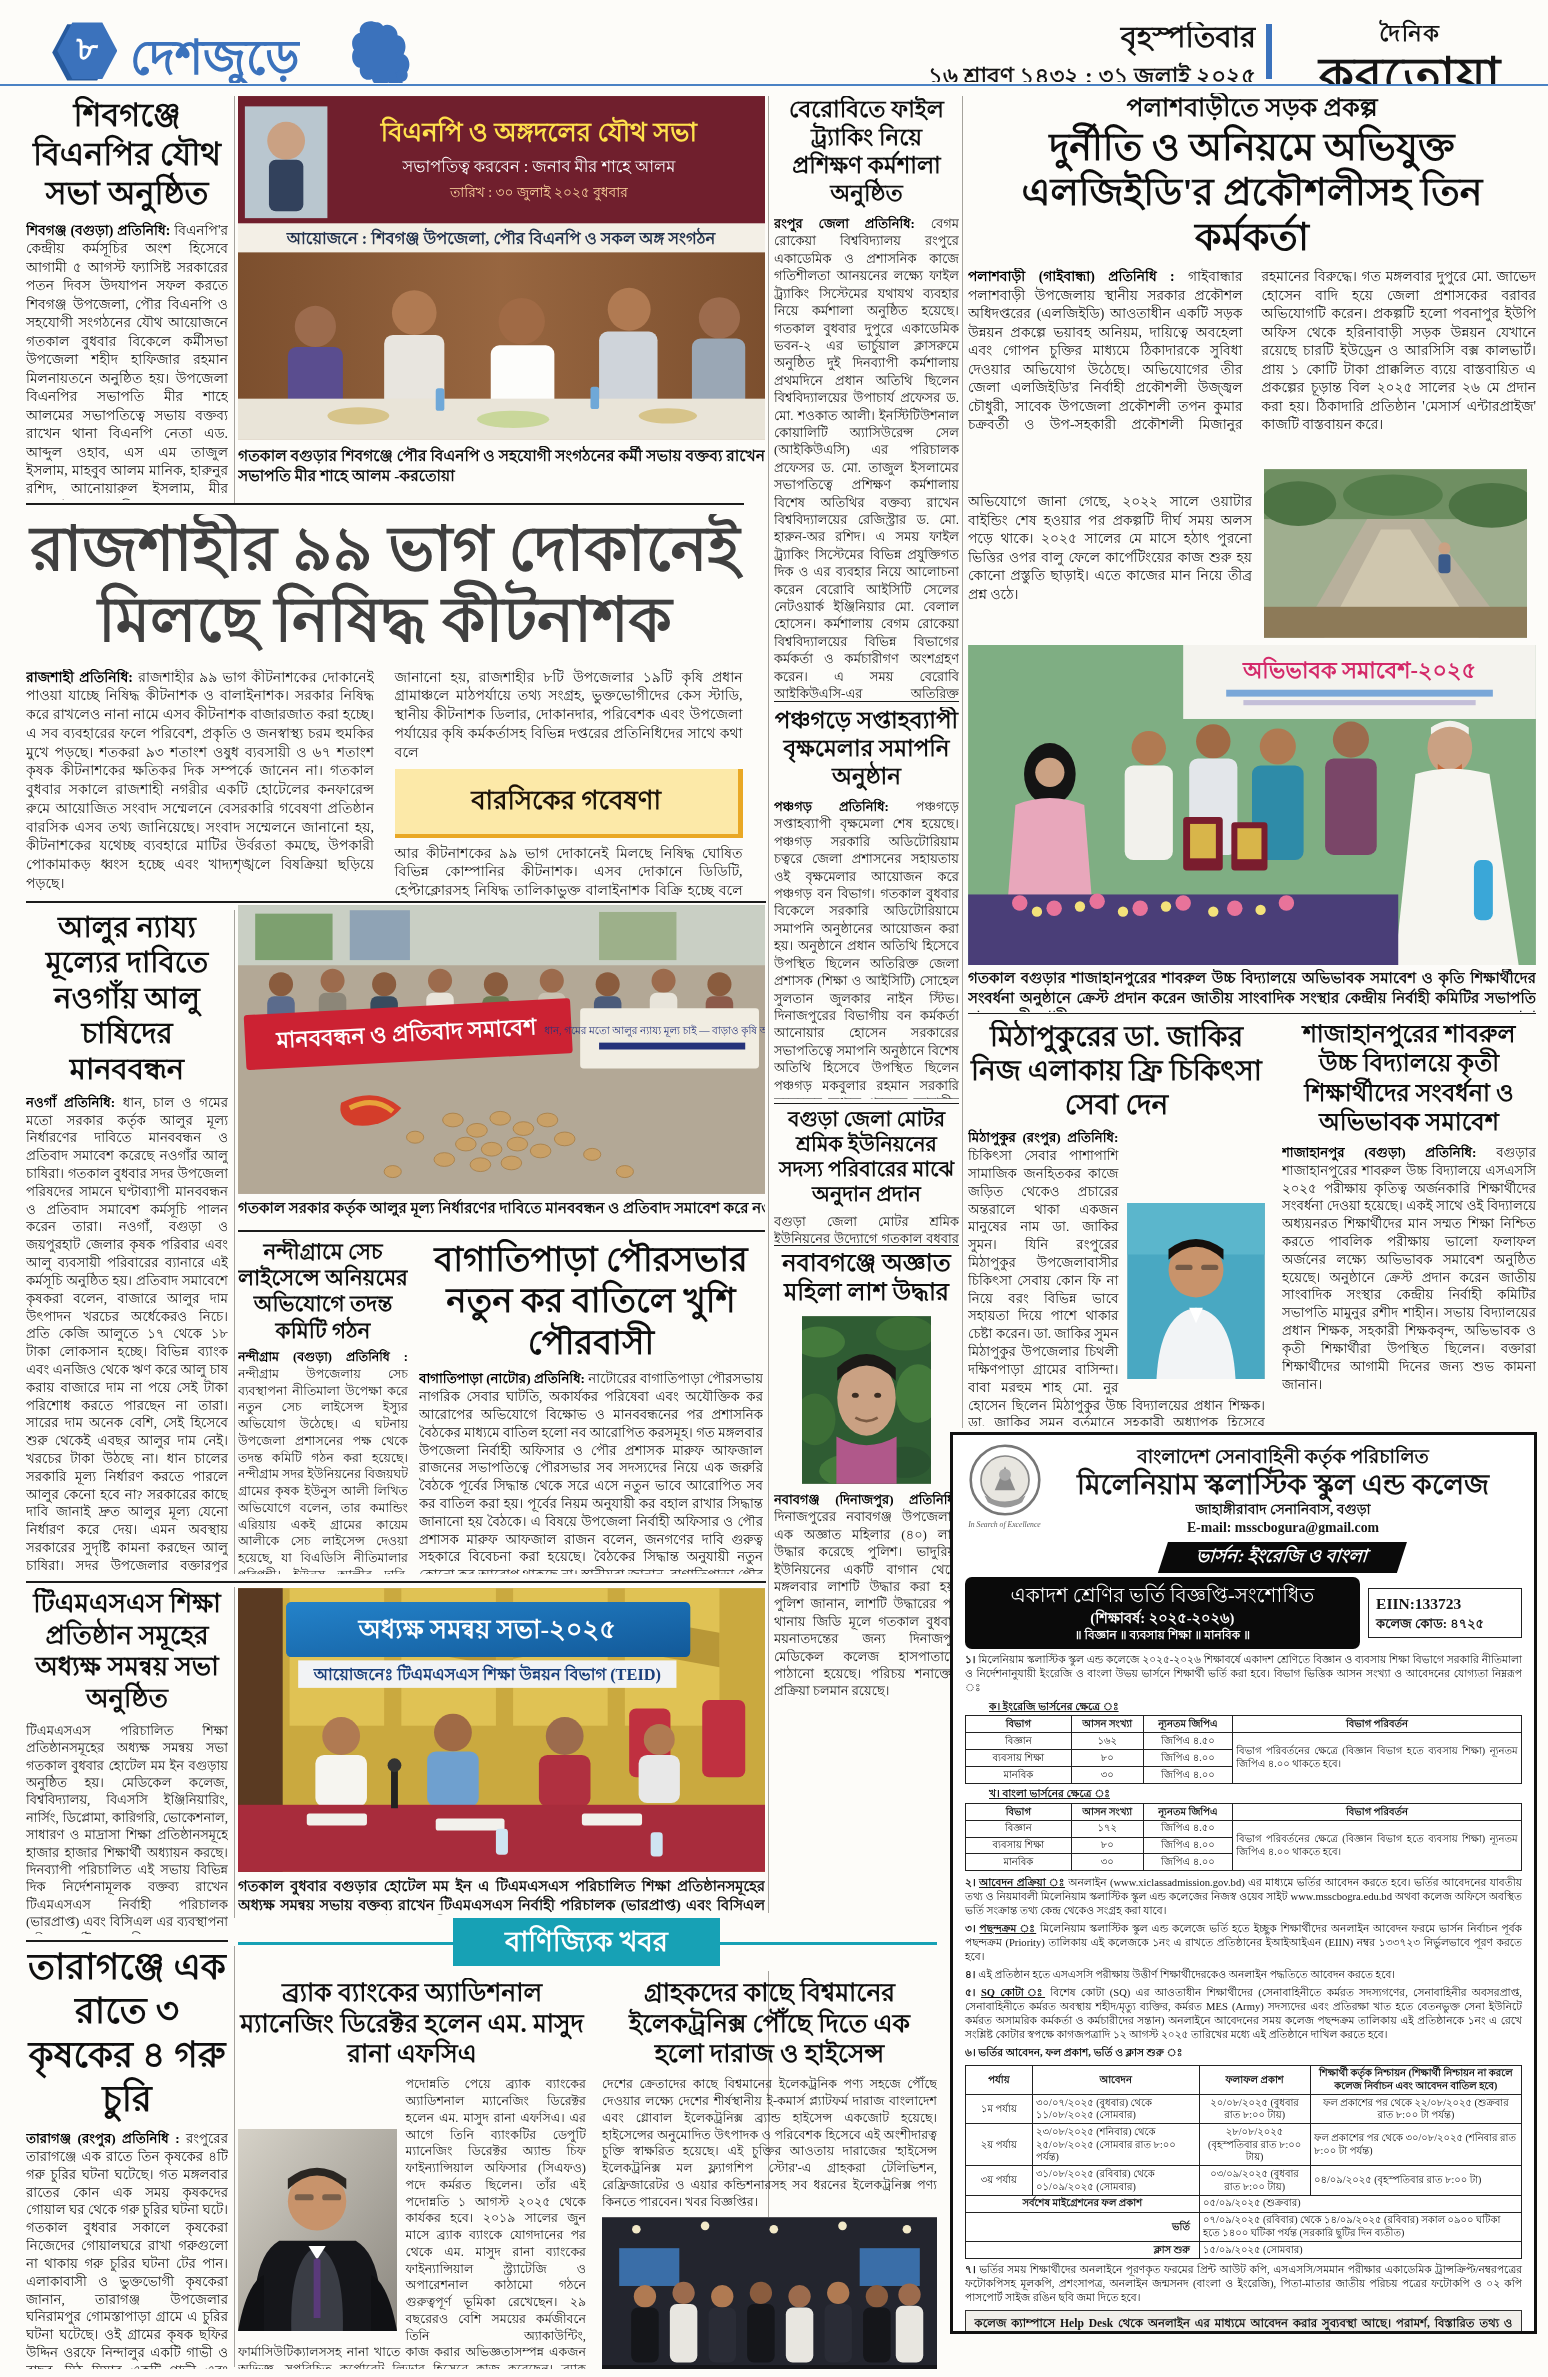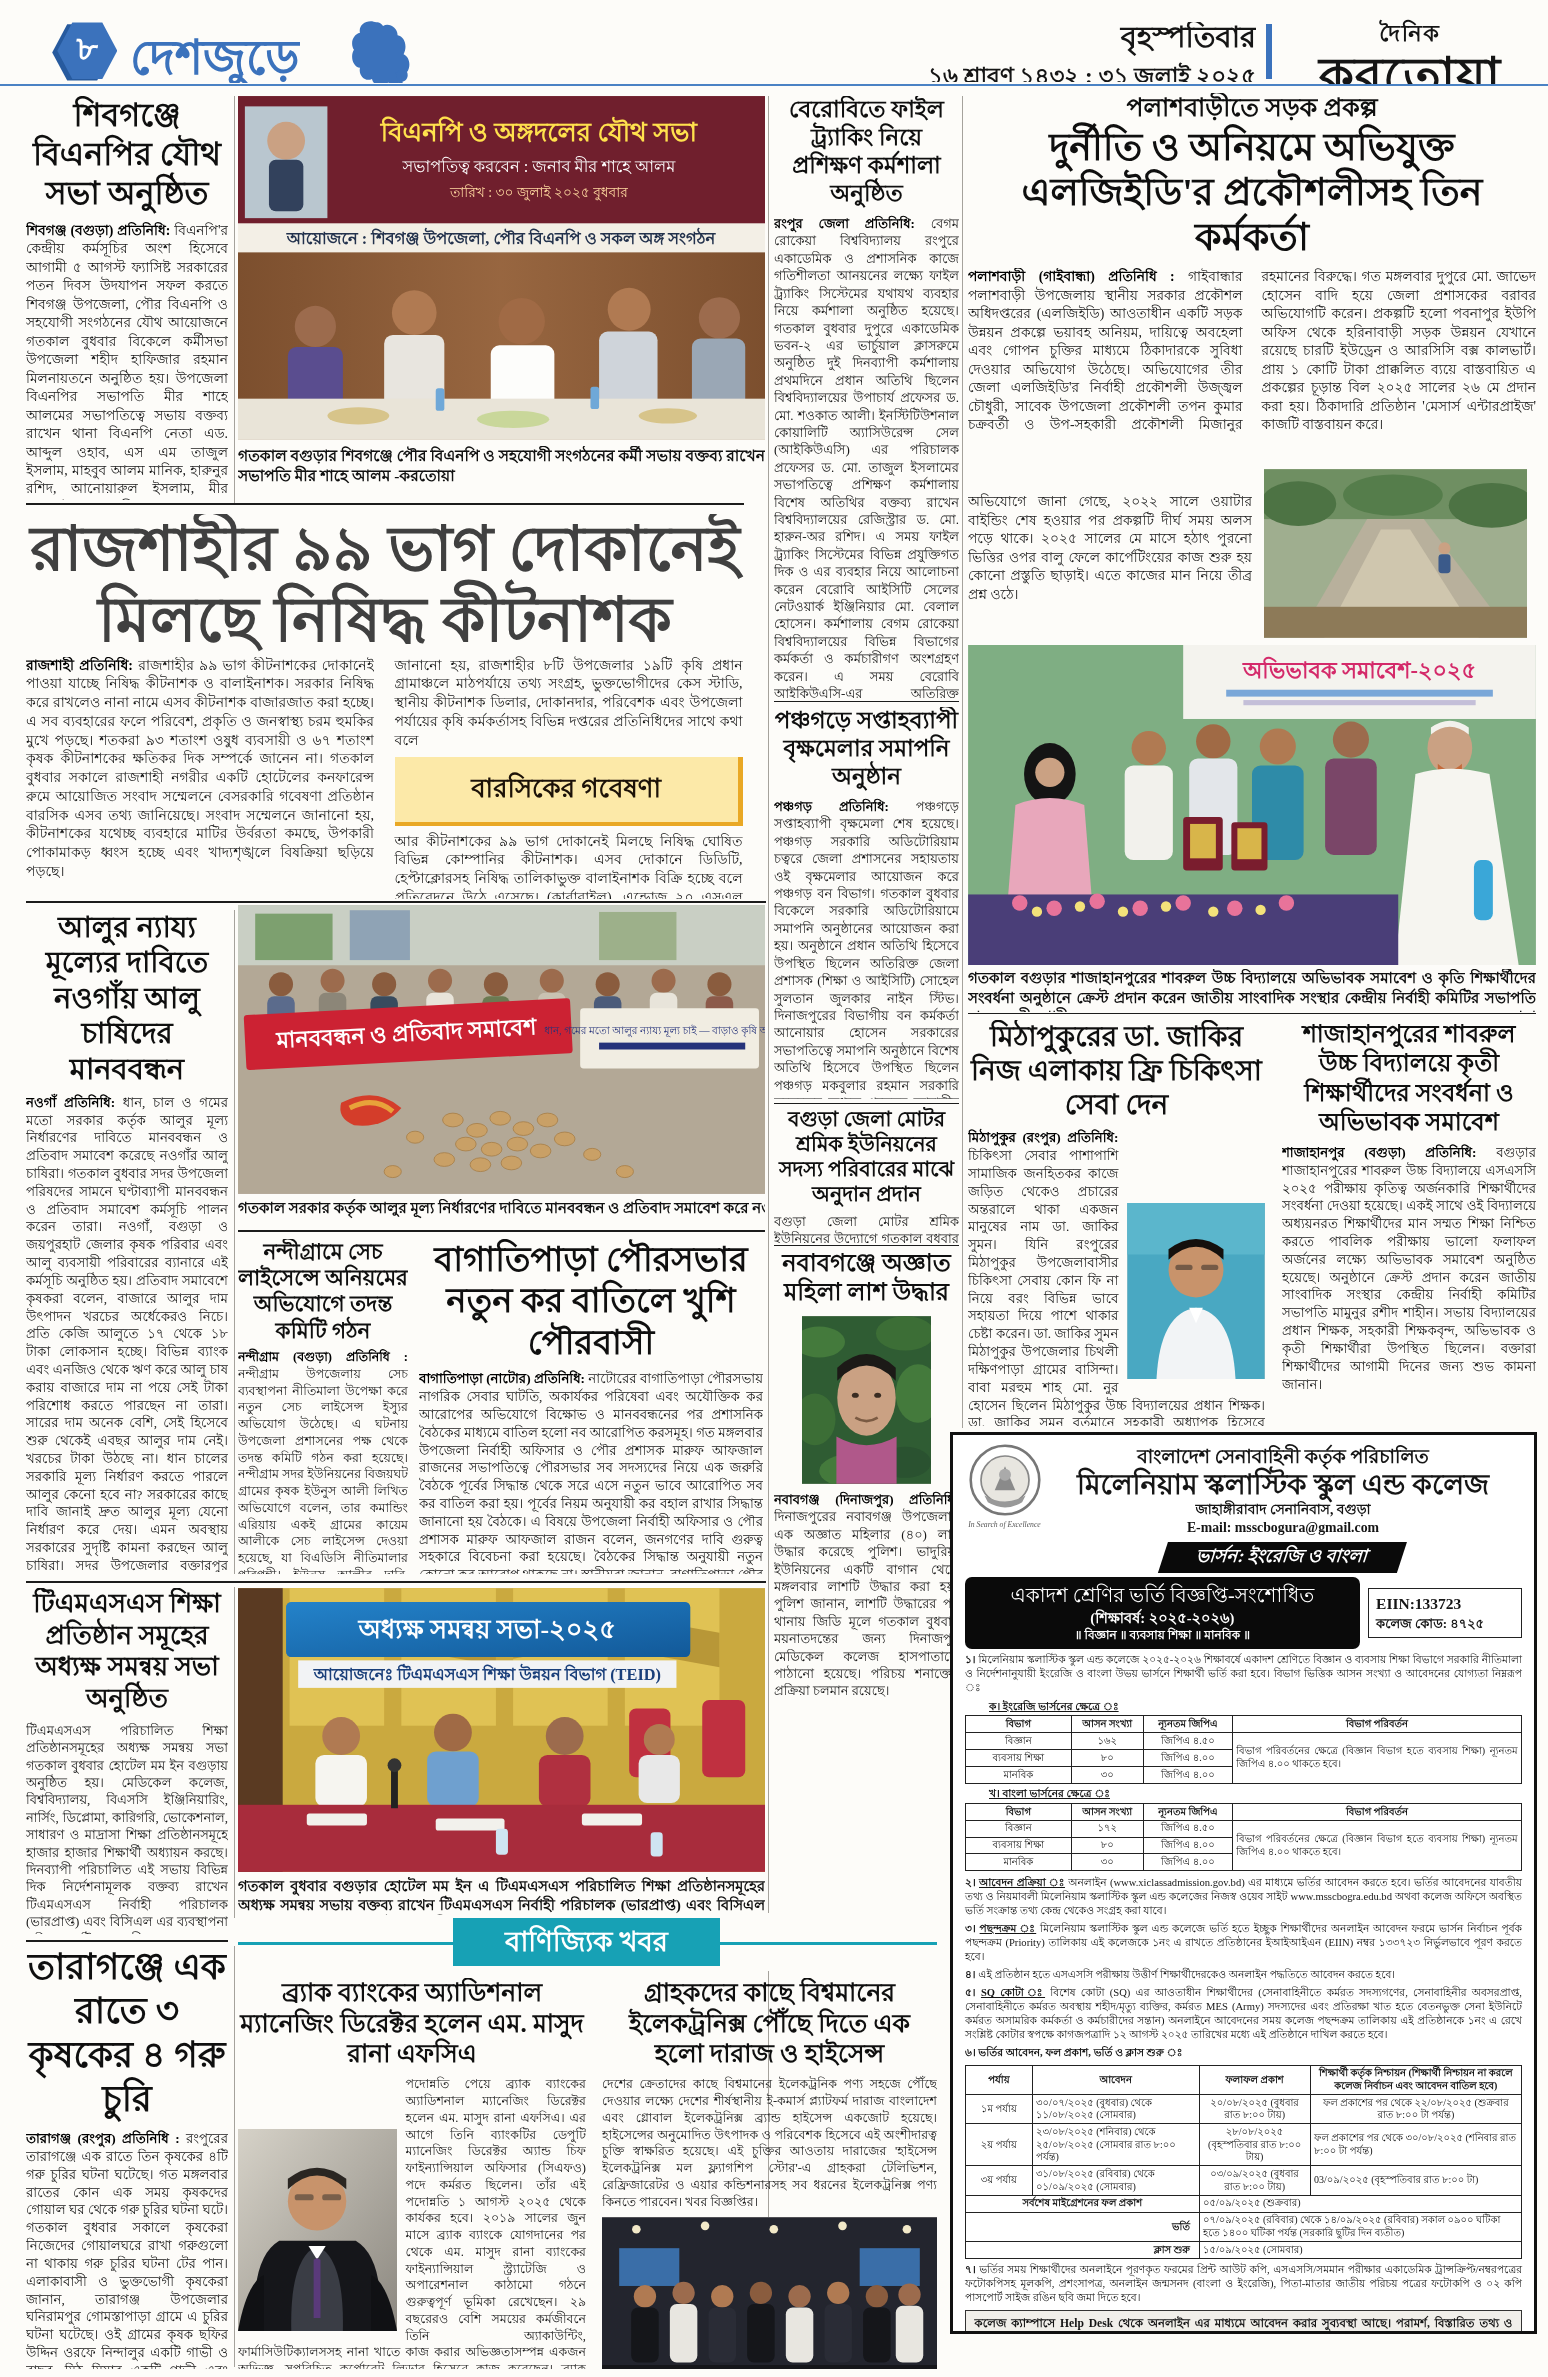--- a/index.html
+++ b/index.html
@@ -159,21 +159,21 @@
     </div>
   </div>
 
 </div>
 
 <div class="abs" style="left:26px;top:514px;width:718px;height:385px;">
   <div class="hl" style="font-size:62px;line-height:1.15;color:#404040;">
     <div>রাজশাহীর ৯৯ ভাগ দোকানেই</div>
     <div>মিলছে নিষিদ্ধ কীটনাশক</div>
   </div>
-  <div style="display:flex;gap:20.6px;margin-top:0;">
+  <div style="display:flex;gap:20.6px;margin-top:12px;">
     <div class="bd" style="width:348px;font-size:14px;height:231px;overflow:hidden;">
       <b>রাজশাহী প্রতিনিধি:</b>
       <span>রাজশাহীর ৯৯ ভাগ কীটনাশকের দোকানেই পাওয়া যাচ্ছে নিষিদ্ধ কীটনাশক ও বালাইনাশক। সরকার নিষিদ্ধ করে রাখলেও নানা নামে এসব কীটনাশক বাজারজাত করা হচ্ছে। এ সব ব্যবহারের ফলে পরিবেশ, প্রকৃতি ও জনস্বাস্থ্য চরম হুমকির মুখে পড়ছে। শতকরা ৯৩ শতাংশ ওষুধ ব্যবসায়ী ও ৬৭ শতাংশ কৃষক কীটনাশকের ক্ষতিকর দিক সম্পর্কে জানেন না। গতকাল বুধবার সকালে রাজশাহী নগরীর একটি হোটেলের কনফারেন্স রুমে আয়োজিত সংবাদ সম্মেলনে বেসরকারি গবেষণা প্রতিষ্ঠান বারসিক এসব তথ্য জানিয়েছে। সংবাদ সম্মেলনে জানানো হয়, কীটনাশকের যথেচ্ছ ব্যবহারে মাটির উর্বরতা কমছে, উপকারী পোকামাকড় ধ্বংস হচ্ছে এবং খাদ্যশৃঙ্খলে বিষক্রিয়া ছড়িয়ে পড়ছে।</span>
     </div>
     <div style="width:348px;">
       <div class="bd" style="font-size:14px;">জানানো হয়, রাজশাহীর ৮টি উপজেলার ১৯টি কৃষি প্রধান গ্রামাঞ্চলে মাঠপর্যায়ে তথ্য সংগ্রহ, ভুক্তভোগীদের কেস স্টাডি, স্থানীয় কীটনাশক ডিলার, দোকানদার, পরিবেশক এবং উপজেলা পর্যায়ের কৃষি কর্মকর্তাসহ বিভিন্ন দপ্তরের প্রতিনিধিদের সাথে কথা বলে</div>
       <div style="margin:6.9px 0;background:#fce9a8;border-right:5.2px solid #e9a825;border-bottom:4.3px solid #e9a825;padding:10.3px 6.9px;text-align:center;">
         <span style="font-size:26px;font-weight:bold;color:#1c1208;">বারসিকের গবেষণা</span>
       </div>
       <div class="bd" style="font-size:14px;"><span>আর কীটনাশকের ৯৯ ভাগ দোকানেই মিলছে নিষিদ্ধ ঘোষিত বিভিন্ন কোম্পানির কীটনাশক। এসব দোকানে ডিডিটি, হেপ্টাক্লোরসহ নিষিদ্ধ তালিকাভুক্ত বালাইনাশক বিক্রি হচ্ছে বলে প্রতিবেদনে উঠে এসেছে। (কার্বারাইল), এন্ড্রোজ ২০ এসএল (প্যারাথেয়ন) (৬ পৃঃ ৩ কঃ দ্রঃ)</span></div>
@@ -640,21 +640,21 @@
       <tr>
             <td>২য় পর্যায়</td>
             <td style="text-align:left;">২৩/০৮/২০২৫ (শনিবার) থেকে ২৫/০৮/২০২৫ (সোমবার রাত ৮:০০ পর্যন্ত)</td>
             <td>২৮/০৮/২০২৫ (বৃহস্পতিবার রাত ৮:০০ টায়)</td>
             <td style="text-align:left;">ফল প্রকাশের পর থেকে ৩০/০৮/২০২৫ (শনিবার রাত ৮:০০ টা পর্যন্ত)</td>
           </tr>
       <tr>
             <td>৩য় পর্যায়</td>
             <td style="text-align:left;">৩১/০৮/২০২৫ (রবিবার) থেকে ০১/০৯/২০২৫ (সোমবার)</td>
             <td>০৩/০৯/২০২৫ (বুধবার রাত ৮:০০ টায়)</td>
-            <td style="text-align:left;">03/০৯/২০২৫ (বৃহস্পতিবার রাত ৮:০০ টা)</td>
+            <td style="text-align:left;">০৪/০৯/২০২৫ (বৃহস্পতিবার রাত ৮:০০ টা)</td>
           </tr>
       <tr>
             <td colspan="2" style="font-weight:bold;">সর্বশেষ মাইগ্রেশনের ফল প্রকাশ</td>
             <td colspan="2" style="text-align:left;">০৫/০৯/২০২৫ (শুক্রবার)</td>
           </tr>
       <tr>
             <td colspan="2" style="font-weight:bold;text-align:right;padding-right:8.6px;">ভর্তি</td>
             <td colspan="2" style="text-align:left;">০৭/০৯/২০২৫ (রবিবার) থেকে ১৪/০৯/২০২৫ (রবিবার) সকাল ০৯০০ ঘটিকা হতে ১৪০০ ঘটিকা পর্যন্ত (সরকারি ছুটির দিন ব্যতীত)</td>
           </tr>
       <tr>

